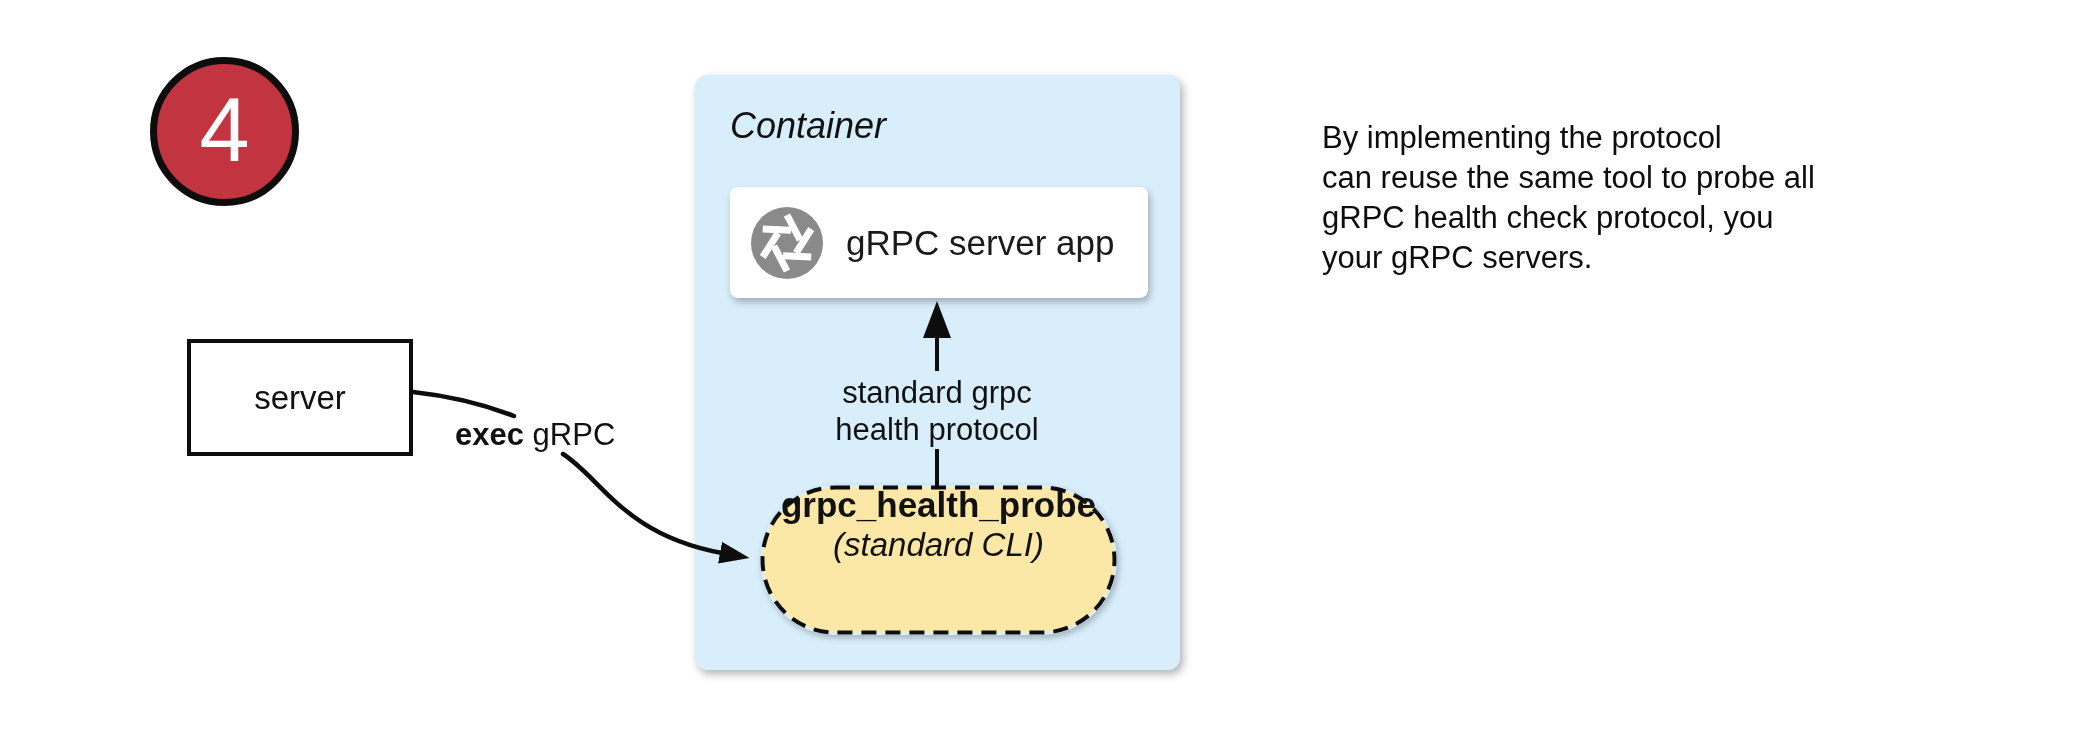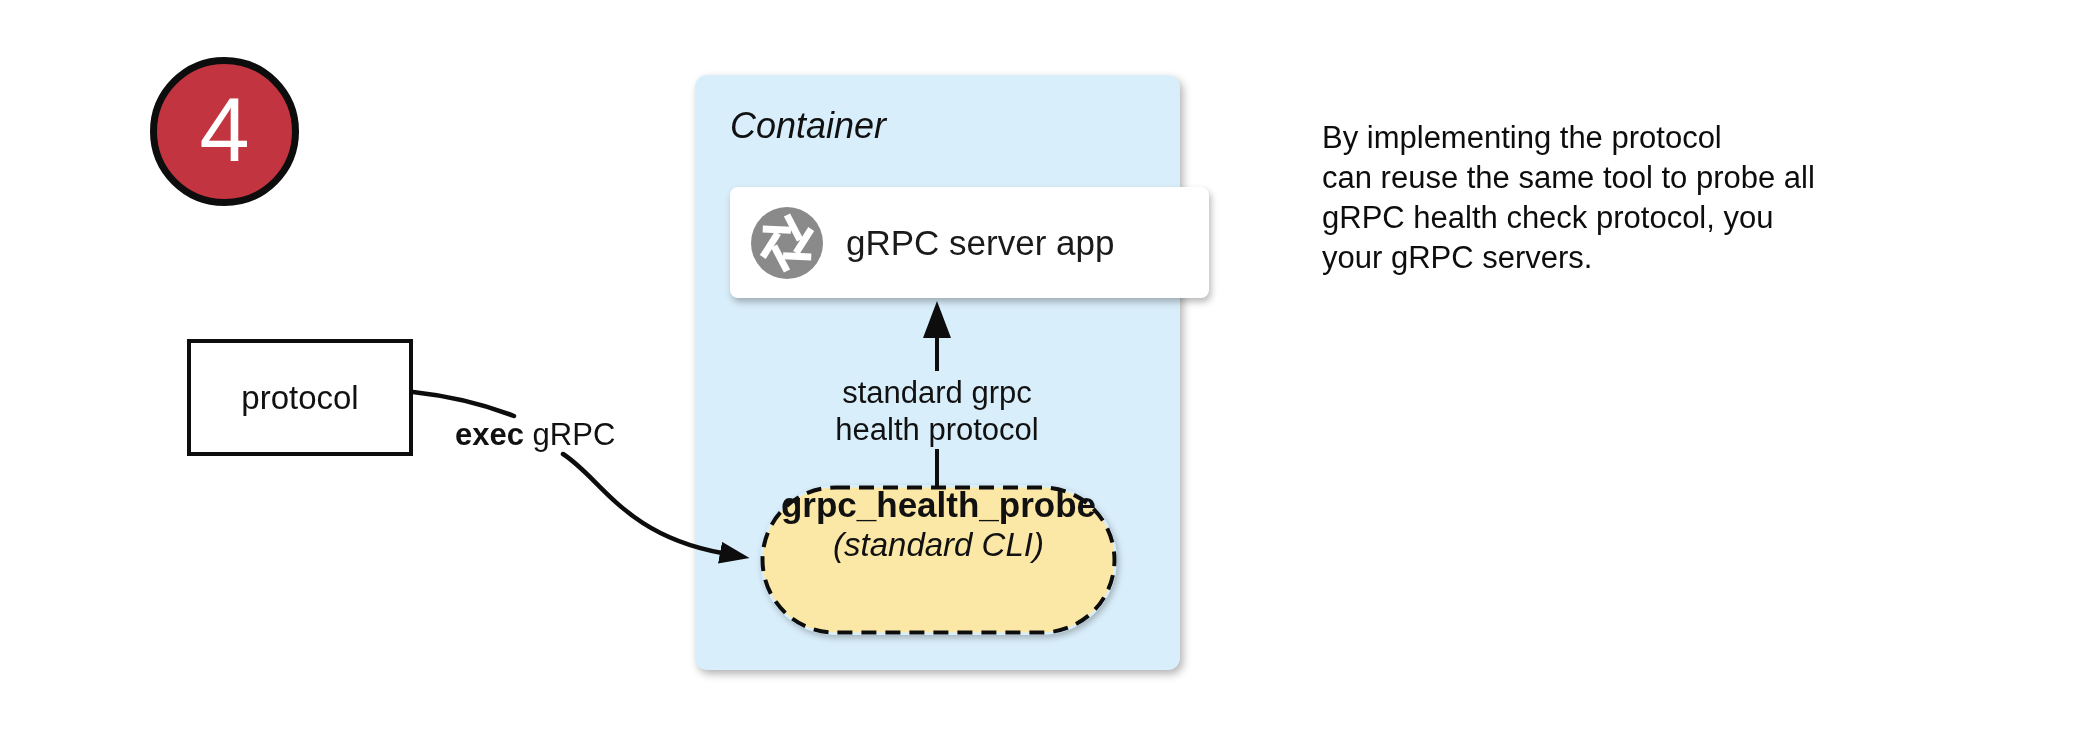--- a/index.html
+++ b/index.html
@@ -72,21 +72,21 @@
     font-size: 36px;
     z-index: 4;
     font-style: italic;
   }
 
   
   .server-box {
     position: absolute;
     left: 730px;
     top: 187px;
-    width: 479px;
+    width: 418px;
     height: 111px;
     background: #ffffff;
     border-radius: 8px;
     box-shadow: 2px 4px 7px rgba(0,0,0,0.28);
     display: flex;
     align-items: center;
     padding-left: 20px;
     box-sizing: border-box;
     z-index: 2;
   }
@@ -174,21 +174,21 @@
 </head>
 <body>
 
 <div class="canvas">
 
   <div class="step-badge">
     <span class="num">4</span>
   </div>
 
   <div class="kubelet-box">
-    <span>protocol</span>
+    <span>server</span>
   </div>
 
   <div class="container-panel"></div>
   <div class="container-title">Container</div>
 
   <div class="server-box">
     <svg width="74" height="74" viewBox="0 0 74 74">
       <circle cx="37" cy="37" r="36" fill="#8A8A8A"></circle>
       <g transform="translate(37,37)" stroke="#ffffff" stroke-width="7" fill="none">
         <line x1="0" y1="-28" x2="13" y2="-3"></line>

